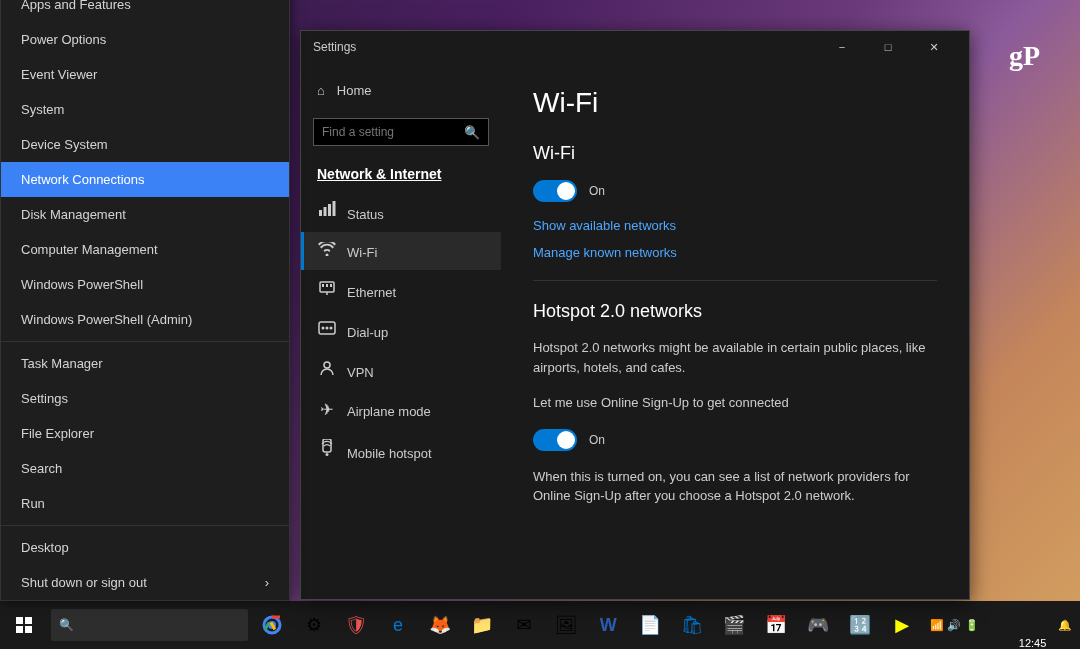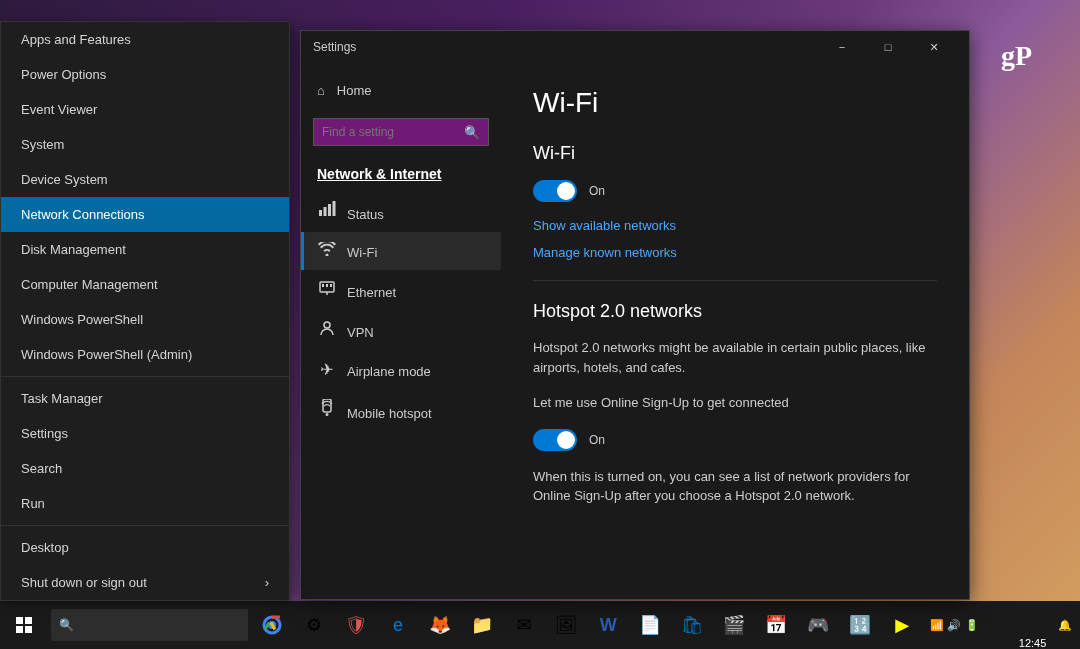--- a/index.html
+++ b/index.html
@@ -92,21 +92,21 @@
     }
     .context-menu-item {
       padding: 10px 20px;
       color: #d4d4d4;
       font-size: 13px;
       cursor: pointer;
       display: flex;
       align-items: center;
       justify-content: space-between;
     }
-    .context-menu-item.active { background: #0369a1; color: white; }
+    .context-menu-item.active { background: #3b82f6; color: white; }
     .context-menu-separator {
       height: 1px;
       background: #333;
       margin: 4px 0;
     }
 
     
     .settings-window {
       position: absolute;
       top: 30px;
@@ -169,21 +169,21 @@
       cursor: pointer;
       gap: 12px;
     }
     .sidebar-item.home { padding: 12px 16px; }
     .sidebar-search {
       padding: 8px 12px;
       position: relative;
     }
     .sidebar-search input {
       width: 100%;
-      background: #701a75;
+      background: #000000;
       border: 1px solid #555;
       color: #ccc;
       padding: 6px 28px 6px 8px;
       font-size: 12px;
       outline: none;
     }
     .sidebar-search-icon {
       position: absolute;
       right: 20px;
       top: 50%;
@@ -285,21 +285,21 @@
       color: #ccc;
       font-size: 13px;
       line-height: 1.5;
       margin-bottom: 16px;
     }
 
     
     .gp-logo {
       position: absolute;
       top: 40px;
-      right: 48px;
+      right: 40px;
       color: white;
       font-size: 28px;
       font-weight: bold;
       font-family: Georgia, serif;
       z-index: 50;
     }
   </style>
 </head>
 <body>
 
@@ -337,20 +337,23 @@
   </div>
   <div class="context-menu-item">
     <span>Windows PowerShell (Admin)</span>
   </div>
   <div class="context-menu-separator"></div>
   <div class="context-menu-item">
     <span>Task Manager</span>
   </div>
   <div class="context-menu-item">
     <span>Settings</span>
+  </div>
+  <div class="context-menu-item">
+    <span>File Explorer</span>
   </div>
   <div class="context-menu-item">
     <span>Search</span>
   </div>
   <div class="context-menu-item">
     <span>Run</span>
   </div>
   <div class="context-menu-separator"></div>
   <div class="context-menu-item">
     <span>Desktop</span>
@@ -413,20 +416,31 @@
             <rect x="4" y="4" width="2" height="3" fill="#ccc"></rect>
             <rect x="8" y="4" width="2" height="3" fill="#ccc"></rect>
             <rect x="12" y="4" width="2" height="3" fill="#ccc"></rect>
             <line x1="9" y1="12" x2="9" y2="15" stroke="#ccc" stroke-width="1.5"></line>
           </svg>
         </span>
         <span>Ethernet</span>
       </div>
       <div class="nav-item">
         <span class="nav-icon">
+          <svg width="18" height="16" viewBox="0 0 18 16" fill="#ccc">
+            <rect x="1" y="2" width="16" height="12" rx="2" stroke="#ccc" stroke-width="1.5" fill="none"></rect>
+            <circle cx="5" cy="8" r="1.5" fill="#ccc"></circle>
+            <circle cx="9" cy="8" r="1.5" fill="#ccc"></circle>
+            <circle cx="13" cy="8" r="1.5" fill="#ccc"></circle>
+          </svg>
+        </span>
+        <span>Dial-up</span>
+      </div>
+      <div class="nav-item">
+        <span class="nav-icon">
           <svg width="18" height="16" viewBox="0 0 18 16" fill="none">
             <circle cx="9" cy="5" r="3" stroke="#ccc" stroke-width="1.5"></circle>
             <path d="M3 15c0-3.3 2.7-6 6-6s6 2.7 6 6" stroke="#ccc" stroke-width="1.5" fill="none"></path>
           </svg>
         </span>
         <span>VPN</span>
       </div>
       <div class="nav-item">
         <span class="nav-icon">✈</span>
         <span>Airplane mode</span>

